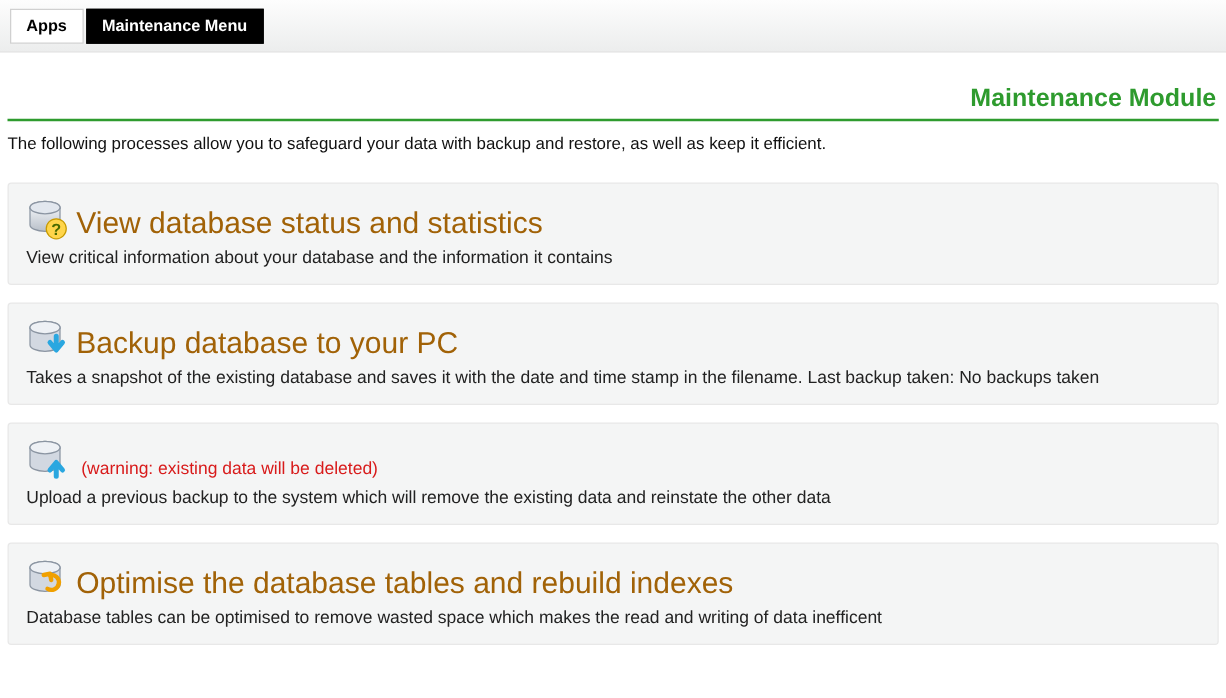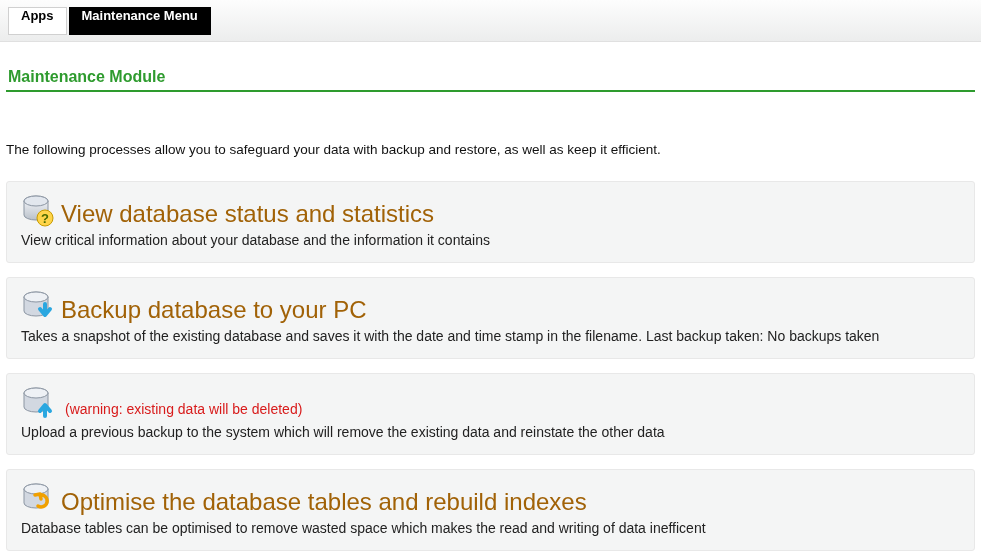--- a/index.html
+++ b/index.html
@@ -13,20 +13,21 @@
     .menubar {
       background: linear-gradient(#fdfdfd, #eceded);
       border-bottom: 1px solid #e0e0e0;
       height: 42px;
       display: flex;
       align-items: center;
       padding-left: 8px;
     }
     .menubar .tab {
       display: inline-flex;
+      align-items: center;
       height: 28px;
       padding: 0 12px;
       margin-right: 2px;
       font-size: 13px;
       font-weight: 700;
       cursor: pointer;
     }
     .menubar .tab-light {
       background: #fff;
       border: 1px solid #d0d0d0;
@@ -35,30 +36,30 @@
     .menubar .tab-dark {
       background: #000;
       color: #fff;
       border: 1px solid #000;
     }
     .page {
       padding: 6px 6px 20px 6px;
     }
     .page-title {
       color: #2e9b2e;
-      font-size: 16px;
+      font-size: 20px;
       font-weight: 600;
       padding: 20px 2px 4px 2px;
       border-bottom: 2px solid #2e9b2e;
+      text-align: right;
     }
     .intro {
       font-size: 13.5px;
       color: #111;
       padding: 10px 0 10px 0;
-      margin-top: 40px;
     }
     .panel {
       background: #f4f5f5;
       border: 1px solid #e8e8e8;
       border-radius: 3px;
       padding: 12px 12px 14px 14px;
       margin: 14px 0 10px 0;
     }
     .panel-head {
       display: flex;

